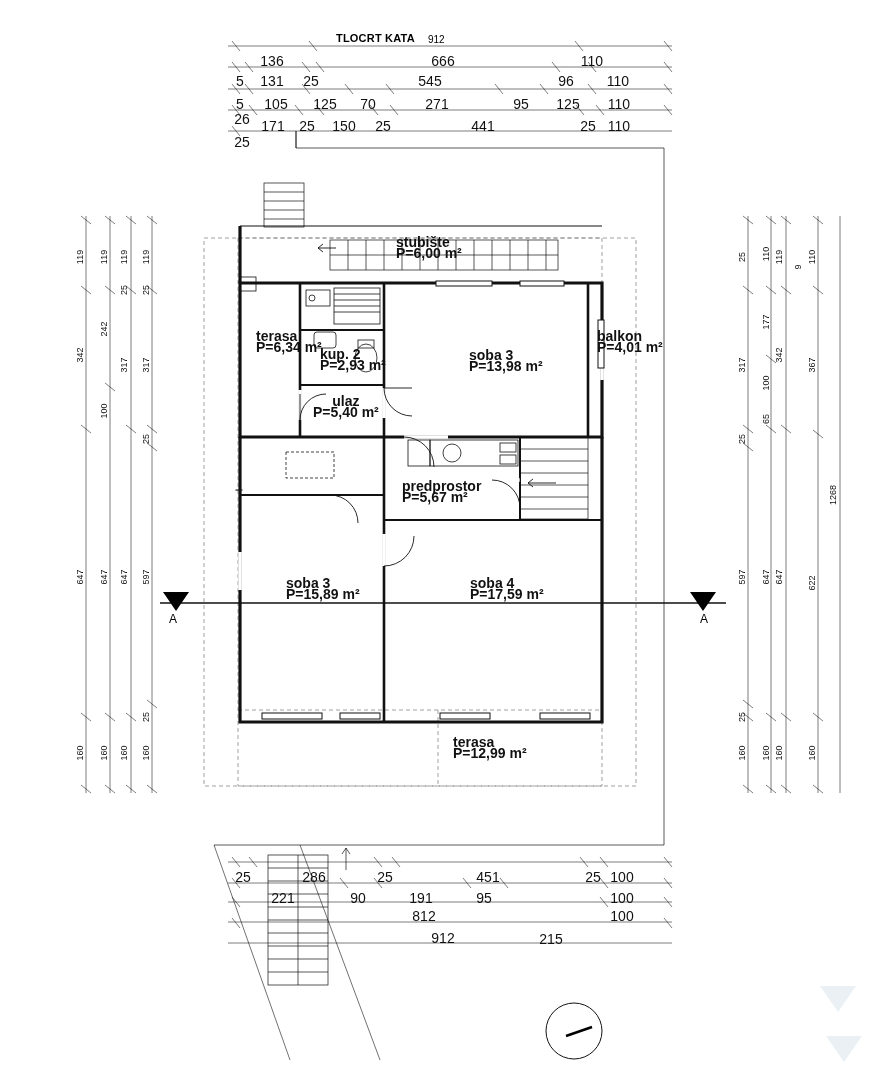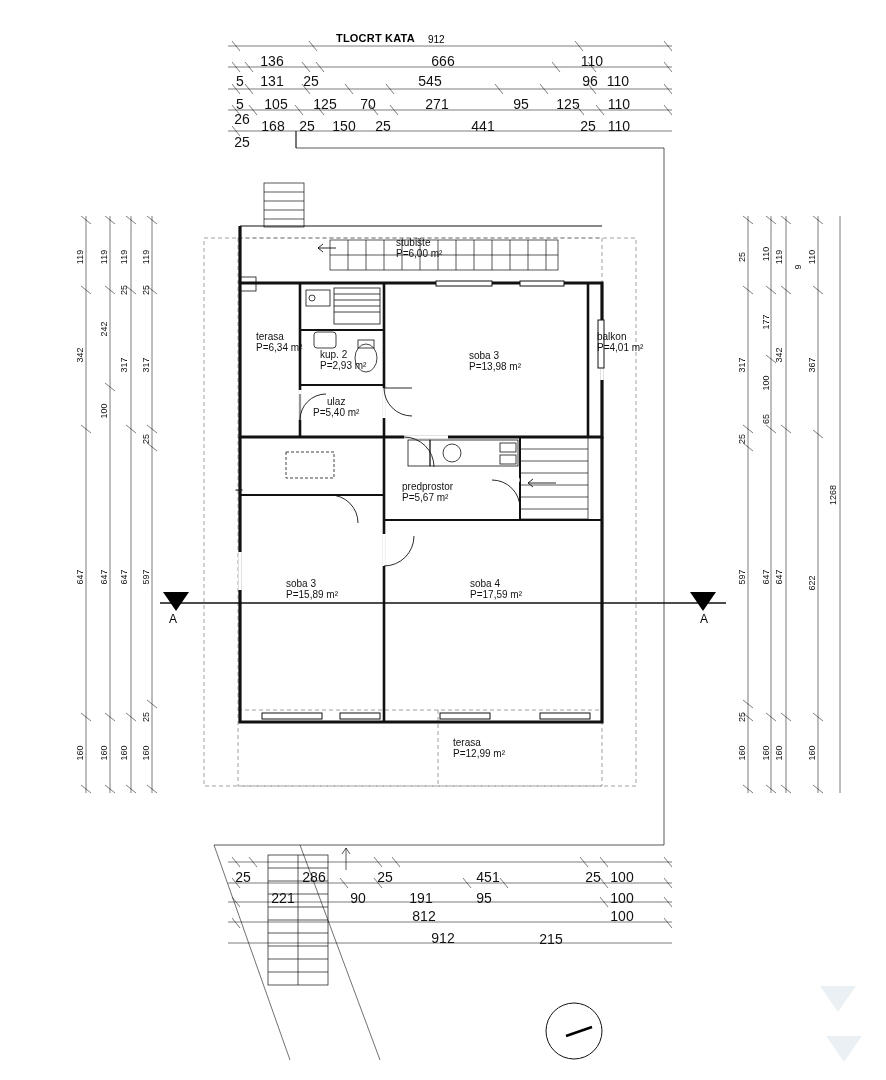--- a/index.html
+++ b/index.html
@@ -5,21 +5,21 @@
   html,body{margin:0;padding:0;background:#ffffff;}
   body{width:886px;height:1080px;position:relative;overflow:hidden;
        font-family:"Liberation Sans", sans-serif; color:#111;}
   #plan{position:absolute;left:0;top:0;width:886px;height:1080px;}
   .dim{position:absolute;font-size:14px;line-height:10px;color:#111;white-space:nowrap;text-align:center;}
   .dimv{position:absolute;font-size:9px;line-height:10px;color:#111;white-space:nowrap;
         transform:rotate(-90deg);transform-origin:50% 50%;text-align:center;}
   .title{position:absolute;font-size:11px;font-weight:bold;letter-spacing:.2px;color:#000;}
   .title2{position:absolute;font-size:10px;color:#000;}
   .sec{position:absolute;font-size:12px;color:#000;}
-  .room{position:absolute;font-size:10px;line-height:11px;color:#111;white-space:nowrap;}
+  .room{position:absolute;font-size:14px;line-height:11px;color:#111;white-space:nowrap;font-weight:bold;}
 </style>
 </head>
 <body>
 
 <svg id="plan" viewBox="0 0 886 1080" xmlns="http://www.w3.org/2000/svg">
 
   <g stroke="#111" stroke-width="0.55" fill="none">
 
     <line x1="228" y1="46" x2="672" y2="46"></line>
     <line x1="228" y1="67" x2="672" y2="67"></line>
@@ -366,32 +366,32 @@
     </div>
   </div>
 <div id="dims-layer">
     <div class="dim" style="left: 258px; top: 56px; width: 28px;">136</div>
     <div class="dim" style="left: 429px; top: 56px; width: 28px;">666</div>
     <div class="dim" style="left: 578px; top: 56px; width: 28px;">110</div>
     <div class="dim" style="left: 226px; top: 76px; width: 28px;">5</div>
     <div class="dim" style="left: 258px; top: 76px; width: 28px;">131</div>
     <div class="dim" style="left: 297px; top: 76px; width: 28px;">25</div>
     <div class="dim" style="left: 416px; top: 76px; width: 28px;">545</div>
-    <div class="dim" style="left: 576px; top: 76px; width: 28px;">96</div>
+    <div class="dim" style="left: 552px; top: 76px; width: 28px;">96</div>
     <div class="dim" style="left: 604px; top: 76px; width: 28px;">110</div>
     <div class="dim" style="left: 226px; top: 99px; width: 28px;">5</div>
     <div class="dim" style="left: 262px; top: 99px; width: 28px;">105</div>
     <div class="dim" style="left: 311px; top: 99px; width: 28px;">125</div>
     <div class="dim" style="left: 354px; top: 99px; width: 28px;">70</div>
     <div class="dim" style="left: 423px; top: 99px; width: 28px;">271</div>
     <div class="dim" style="left: 507px; top: 99px; width: 28px;">95</div>
     <div class="dim" style="left: 554px; top: 99px; width: 28px;">125</div>
     <div class="dim" style="left: 605px; top: 99px; width: 28px;">110</div>
     <div class="dim" style="left: 228px; top: 114px; width: 28px;">26</div>
-    <div class="dim" style="left: 259px; top: 121px; width: 28px;">168</div>
+    <div class="dim" style="left: 259px; top: 121px; width: 28px;">171</div>
     <div class="dim" style="left: 293px; top: 121px; width: 28px;">25</div>
     <div class="dim" style="left: 330px; top: 121px; width: 28px;">150</div>
     <div class="dim" style="left: 369px; top: 121px; width: 28px;">25</div>
     <div class="dim" style="left: 469px; top: 121px; width: 28px;">441</div>
     <div class="dim" style="left: 574px; top: 121px; width: 28px;">25</div>
     <div class="dim" style="left: 605px; top: 121px; width: 28px;">110</div>
     <div class="dim" style="left: 228px; top: 137px; width: 28px;">25</div>
     <div class="dim" style="left: 229px; top: 872px; width: 28px;">25</div>
     <div class="dim" style="left: 300px; top: 872px; width: 28px;">286</div>
     <div class="dim" style="left: 371px; top: 872px; width: 28px;">25</div>

